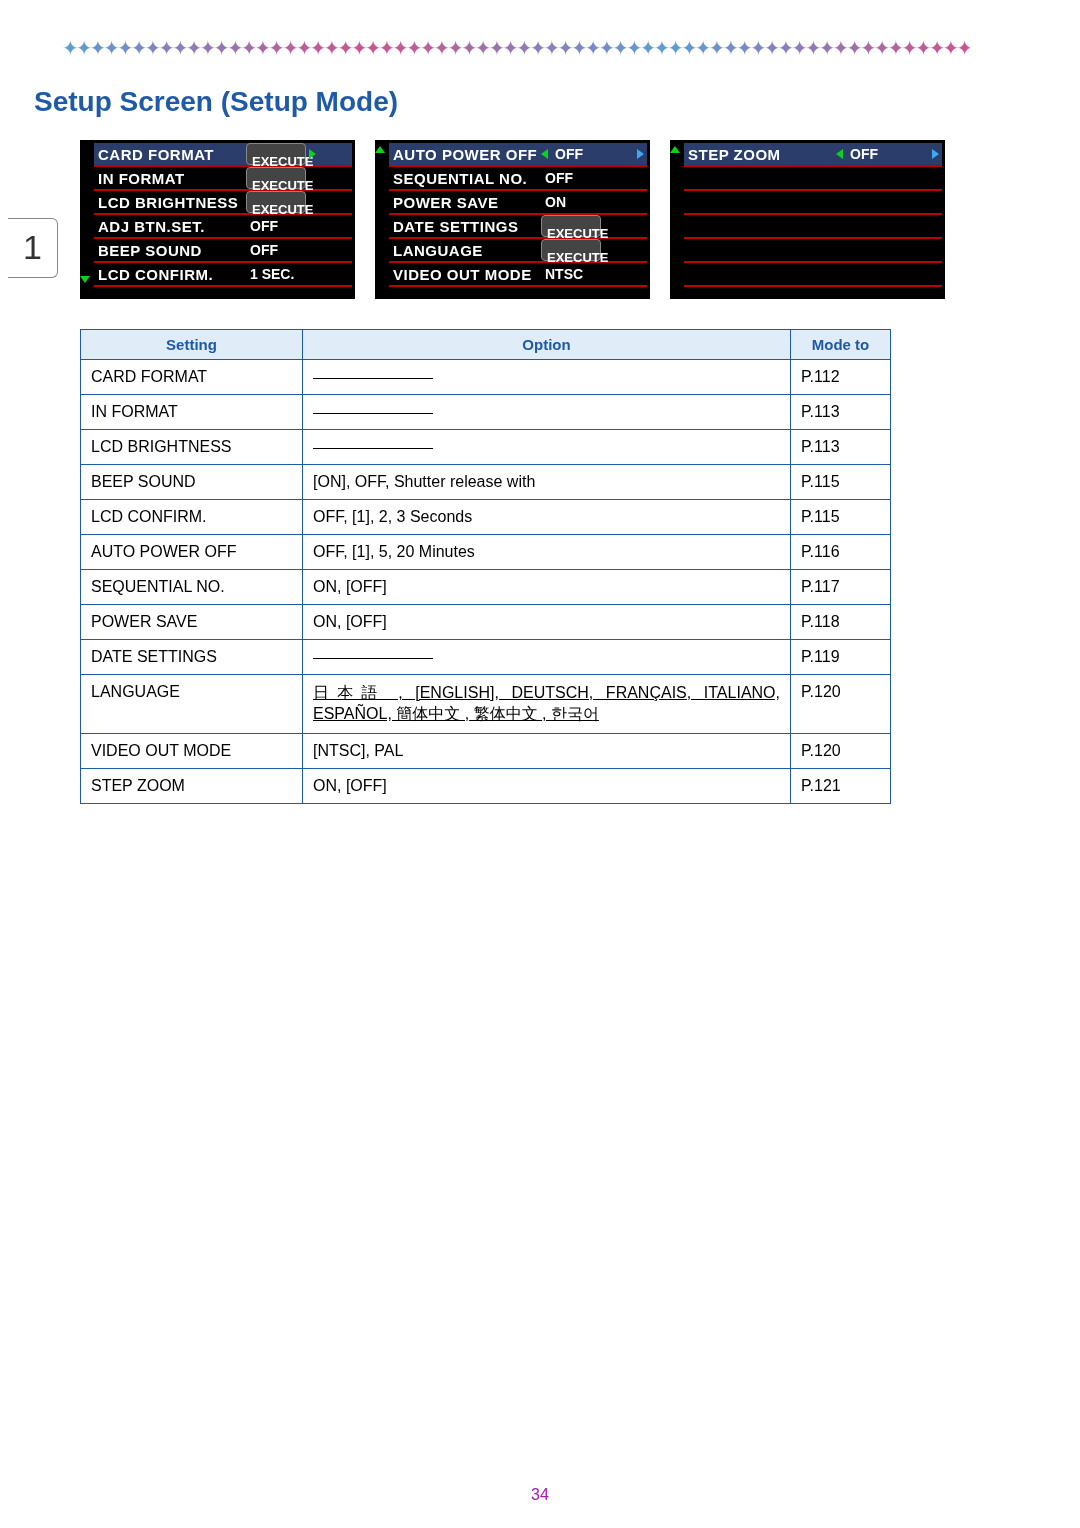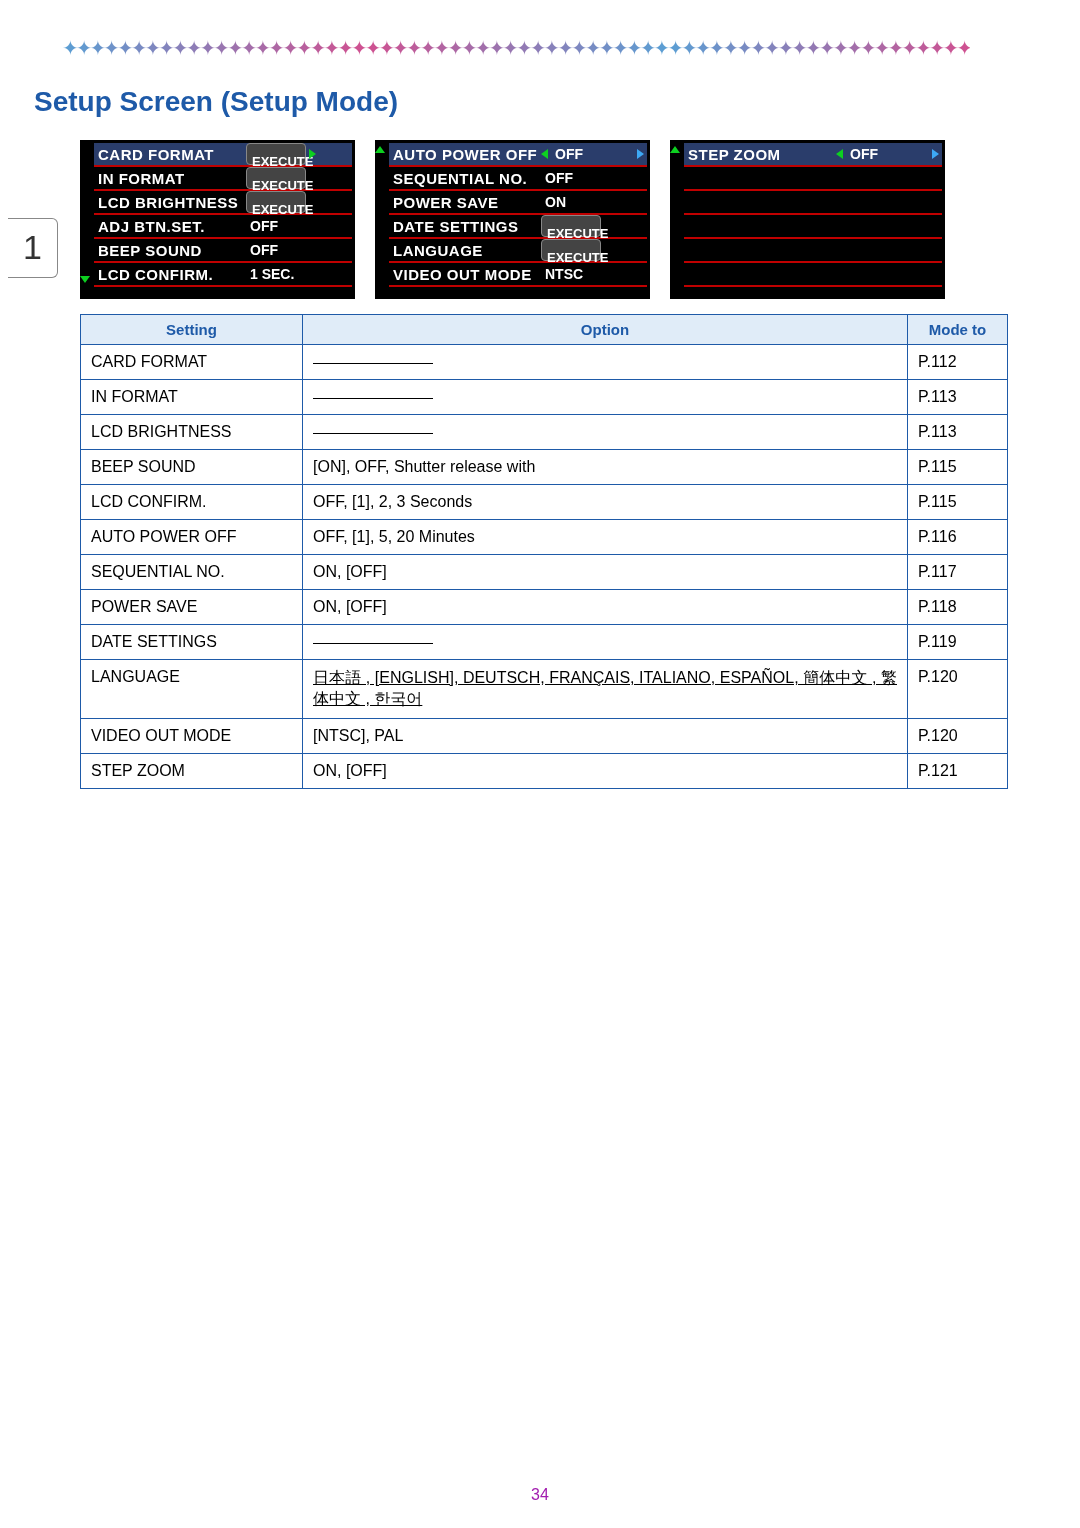--- a/index.html
+++ b/index.html
@@ -117,22 +117,22 @@
   .tri-r-sm { display:inline-block; width:0; height:0; border-top:5px solid transparent;border-bottom:5px solid transparent;border-left:7px solid #0dd020; margin-left:3px; }
   .tri-l-sm { display:inline-block; width:0; height:0; border-top:5px solid transparent;border-bottom:5px solid transparent;border-right:7px solid #0dd020; margin-right:3px; }
   .tri-r-blue { display:inline-block; width:0; height:0; border-top:5px solid transparent;border-bottom:5px solid transparent;border-left:7px solid #3da9f5; position:absolute; right:3px; }
   .screen .scrollhint { position: absolute; left: -2px; width:14px; height:100%; top:0;}
   .scroll-up { position:absolute; left:2px; top:6px; width:0;height:0;border-left:5px solid transparent;border-right:5px solid transparent;border-bottom:7px solid #0dd020;}
   .scroll-dn { position:absolute; left:2px; bottom:16px; width:0;height:0;border-left:5px solid transparent;border-right:5px solid transparent;border-top:7px solid #0dd020;}
   .screen-pad-left { padding-left:14px; }
 
   
   .tbl-wrap {
-    margin: 15px 0 0 70px;
-    width: 928px;
+    margin: 30px 0 0 70px;
+    width: 811px;
     border-radius: 30px;
   }
   table.settings {
     width: 100%;
     border-collapse: collapse;
     font-size: 16px;
   }
   table.settings th {
     background: #e0ecf8;
     color: #1e5aa8;

